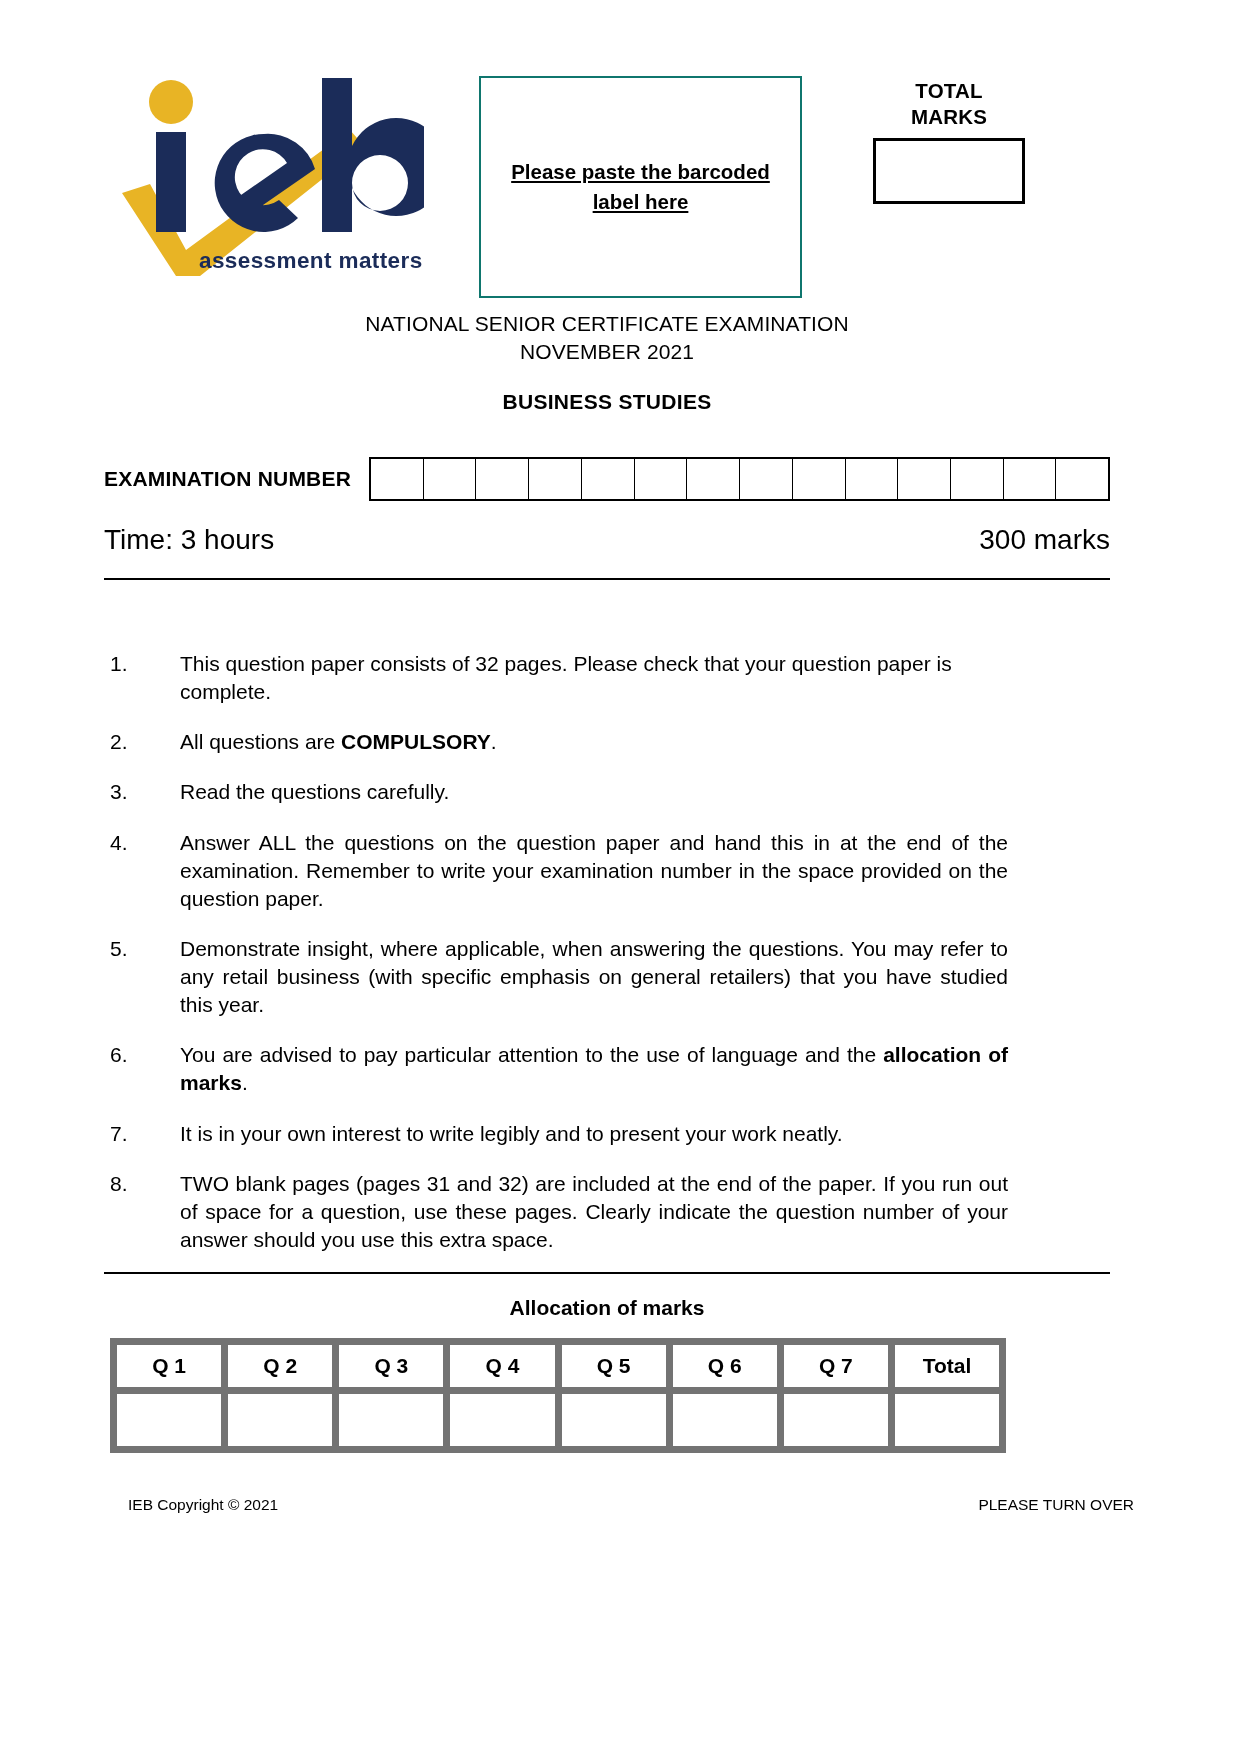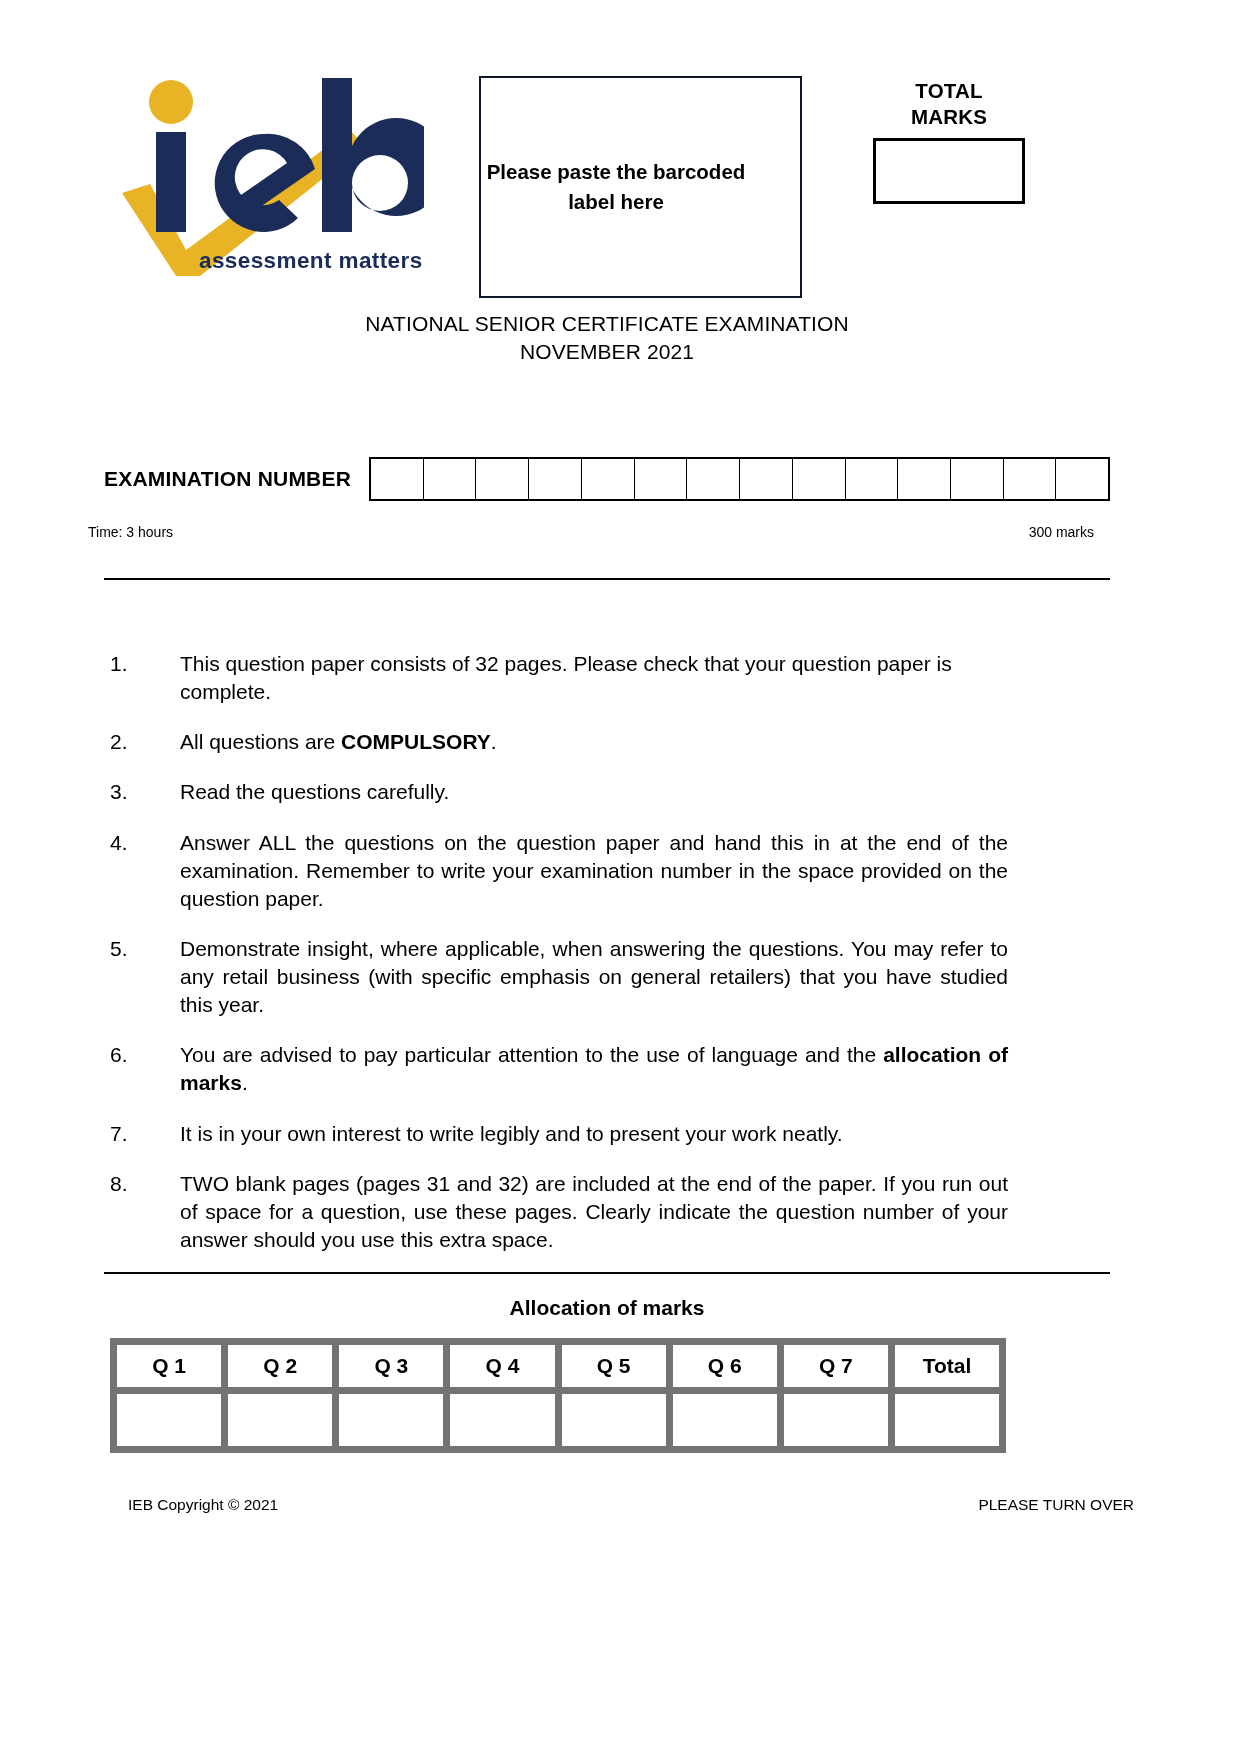--- a/index.html
+++ b/index.html
@@ -44,25 +44,26 @@
   }
   .logo svg { display: block; }
 
   
   .barcode-box {
     position: absolute;
     left: 375px;
     top: 14px;
     width: 323px;
     height: 222px;
-    border: 2px solid #0f172a;
+    border: 2px solid #0f766e;
     box-sizing: border-box;
     display: flex;
     align-items: center;
-    justify-content: flex-start;
+    justify-content: center;
+    text-decoration: underline;
   }
   .barcode-text {
     font-size: 20.5px;
     font-weight: bold;
     text-align: center;
     line-height: 1.45;
     width: 270px;
   }
 
   
@@ -145,26 +146,26 @@
   .exam-cell {
     flex: 1 1 0;
     border-right: 1px solid #000;
     box-sizing: border-box;
   }
   .exam-cell:last-child { border-right: none; }
 
   
   .time-marks {
     position: absolute;
-    left: 88px;
+    left: 104px;
     top: 524px;
     width: 1006px;
     display: flex;
     justify-content: space-between;
-    font-size: 14px;
+    font-size: 28px;
   }
 
   .rule {
     position: absolute;
     left: 104px;
     width: 1006px;
     height: 0;
     border-top: 2px solid #000;
   }
   .rule-top { top: 578px; }
@@ -283,20 +284,21 @@
         <div class="total-marks-box-inner"></div>
       </div>
     </div>
   </div>
 
   <div class="exam-lines">
     <div>NATIONAL SENIOR CERTIFICATE EXAMINATION</div>
     <div>NOVEMBER 2021</div>
   </div>
 
+  <div class="subject-title">BUSINESS STUDIES</div>
 
   <div class="exam-number-row">
     <div class="exam-number-label">EXAMINATION NUMBER</div>
     <div class="exam-number-grid" id="exam-number-grid">
         <div class="exam-cell"></div>
         <div class="exam-cell"></div>
         <div class="exam-cell"></div>
         <div class="exam-cell"></div>
         <div class="exam-cell"></div>
         <div class="exam-cell"></div>

